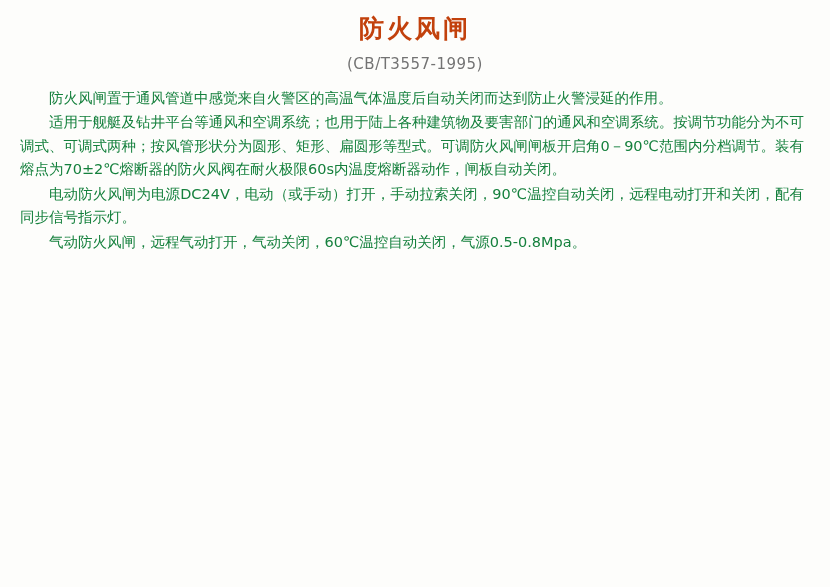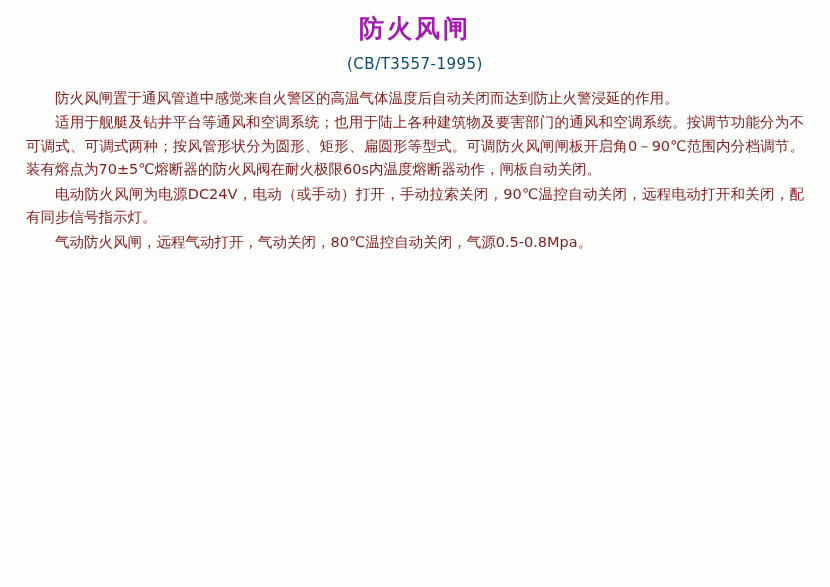--- a/index.html
+++ b/index.html
@@ -20,35 +20,35 @@
     width: 830px;
     height: 587px;
     background: #fdfdfb;
   }
   .title {
     text-align: center;
     font-size: 25px;
     font-weight: bold;
     letter-spacing: 3px;
     margin: 12px 0 0 0;
-    color: #a21caf;
+    color: #c2410c;
   }
   .subtitle {
     text-align: center;
     font-size: 15px;
     margin: 10px 0 0 0;
     letter-spacing: 0.5px;
-    color: #0c4a6e;
+    color: #737373;
   }
   .body-text {
-    margin: 14px 26px 0 26px;
+    margin: 14px 26px 0 20px;
     font-size: 14.5px;
     line-height: 1.62;
     text-align: justify;
-    color: #7f1d1d;
+    color: #15803d;
   }
   .body-text p {
     margin: 0 0 1px 0;
     text-indent: 2em;
   }
   
   .diagram {
     position: relative;
     margin: 14px 0 0 0;
     height: 260px;
@@ -58,23 +58,23 @@
 </head>
 <body>
 
 <div class="page">
 
   <div class="title">防火风闸</div>
   <div class="subtitle">(CB/T3557-1995)</div>
 
   <div class="body-text">
     <p>防火风闸置于通风管道中感觉来自火警区的高温气体温度后自动关闭而达到防止火警浸延的作用。</p>
-    <p>适用于舰艇及钻井平台等通风和空调系统；也用于陆上各种建筑物及要害部门的通风和空调系统。按调节功能分为不可调式、可调式两种；按风管形状分为圆形、矩形、扁圆形等型式。可调防火风闸闸板开启角0－90℃范围内分档调节。装有熔点为70±5℃熔断器的防火风阀在耐火极限60s内温度熔断器动作，闸板自动关闭。</p>
+    <p>适用于舰艇及钻井平台等通风和空调系统；也用于陆上各种建筑物及要害部门的通风和空调系统。按调节功能分为不可调式、可调式两种；按风管形状分为圆形、矩形、扁圆形等型式。可调防火风闸闸板开启角0－90℃范围内分档调节。装有熔点为70±2℃熔断器的防火风阀在耐火极限60s内温度熔断器动作，闸板自动关闭。</p>
     <p>电动防火风闸为电源DC24V，电动（或手动）打开，手动拉索关闭，90℃温控自动关闭，远程电动打开和关闭，配有同步信号指示灯。</p>
-    <p>气动防火风闸，远程气动打开，气动关闭，80℃温控自动关闭，气源0.5-0.8Mpa。</p>
+    <p>气动防火风闸，远程气动打开，气动关闭，60℃温控自动关闭，气源0.5-0.8Mpa。</p>
   </div>
 
   <div class="diagram">
 
     
     
     
 
     
     

